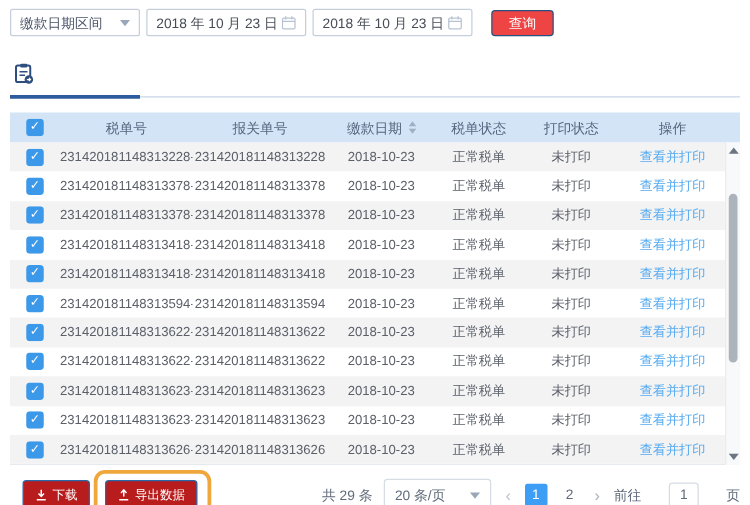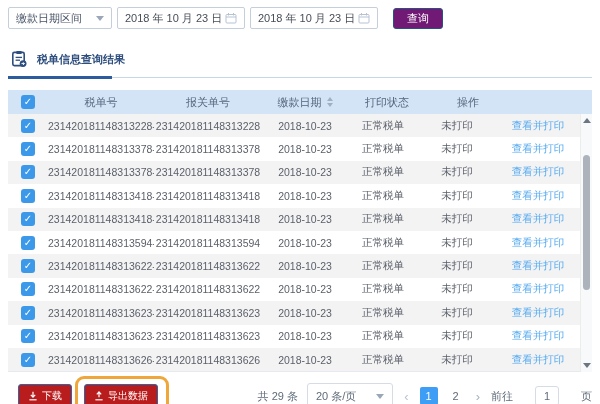--- a/index.html
+++ b/index.html
@@ -18,21 +18,21 @@
     padding:0 7px; color:#4a5568; cursor:pointer;
   }
   .select-box { width:104px; }
   .date-box { width:128px; margin-left:5px; color:#474d57; }
   .caret-down {
     width:0; height:0; border-left:4px solid transparent; border-right:4px solid transparent;
     border-top:5px solid #9aa7b8; margin-left:4px;
   }
   .query-btn {
     margin-left:15px; height:21px; padding:0 13px;
-    background:#701a75; border:1px solid #27517f; border-radius:3px;
+    background:#ef4444; border:1px solid #27517f; border-radius:3px;
     color:#fff; font-size:11px; display:flex; align-items:center; cursor:pointer;
   }
 
   
   .section-bar {
     margin:21px 8px 0 8px; padding:0 0 9px 2px; position:relative;
     border-bottom:1px solid #c9d6e6; display:flex; align-items:center; gap:9px;
   }
   .tab-label { color:#2e4e7e; font-weight:bold; font-size:11px; }
   .tab-underline { position:absolute; left:0; bottom:-2px; width:104px; height:3px; background:#2c5c9e; }
@@ -137,38 +137,38 @@
 
 <div class="section-bar">
   <svg width="18" height="18" viewBox="0 0 18 18">
     <rect x="2.8" y="2.4" width="11.4" height="13.2" rx="1.5" fill="none" stroke="#2e4e7e" stroke-width="1.6"></rect>
     <rect x="6.2" y="1" width="5.6" height="3" rx="0.9" fill="#2e4e7e"></rect>
     <line x1="5.6" y1="7.4" x2="12" y2="7.4" stroke="#2e4e7e" stroke-width="1.3"></line>
     <line x1="5.6" y1="10.2" x2="10" y2="10.2" stroke="#2e4e7e" stroke-width="1.3"></line>
     <circle cx="13.1" cy="13.6" r="3.4" fill="#2e4e7e"></circle>
     <path d="M11.5 13.6 H14.3 M13.1 12.3 L14.4 13.6 L13.1 14.9" stroke="#ffffff" stroke-width="1" fill="none"></path>
   </svg>
-  <span class="tab-label">税单信息查询结果</span>
   <span class="tab-underline"></span>
 </div>
 
 <div class="table-wrap">
   <div class="thead">
     <div class="c c-check">
       <span class="cb"><span>✓</span></span>
     </div>
     <div class="c c-tax">税单号</div>
     <div class="c c-decl">报关单号</div>
     <div class="c c-date hcell">
       <span>缴款日期</span>
       <span class="sort">
         <span class="tri-up"></span>
         <span class="tri-dn"></span>
       </span>
     </div>
+    <div class="c c-status">税单状态</div>
     <div class="c c-print">打印状态</div>
     <div class="c c-op">操作</div>
   </div>
 
   <div class="tbody">
       <div class="trow">
     <div class="c c-check">
       <span class="cb"><span>✓</span></span>
     </div>
     <div class="c c-tax">231420181148313228-L01</div>

